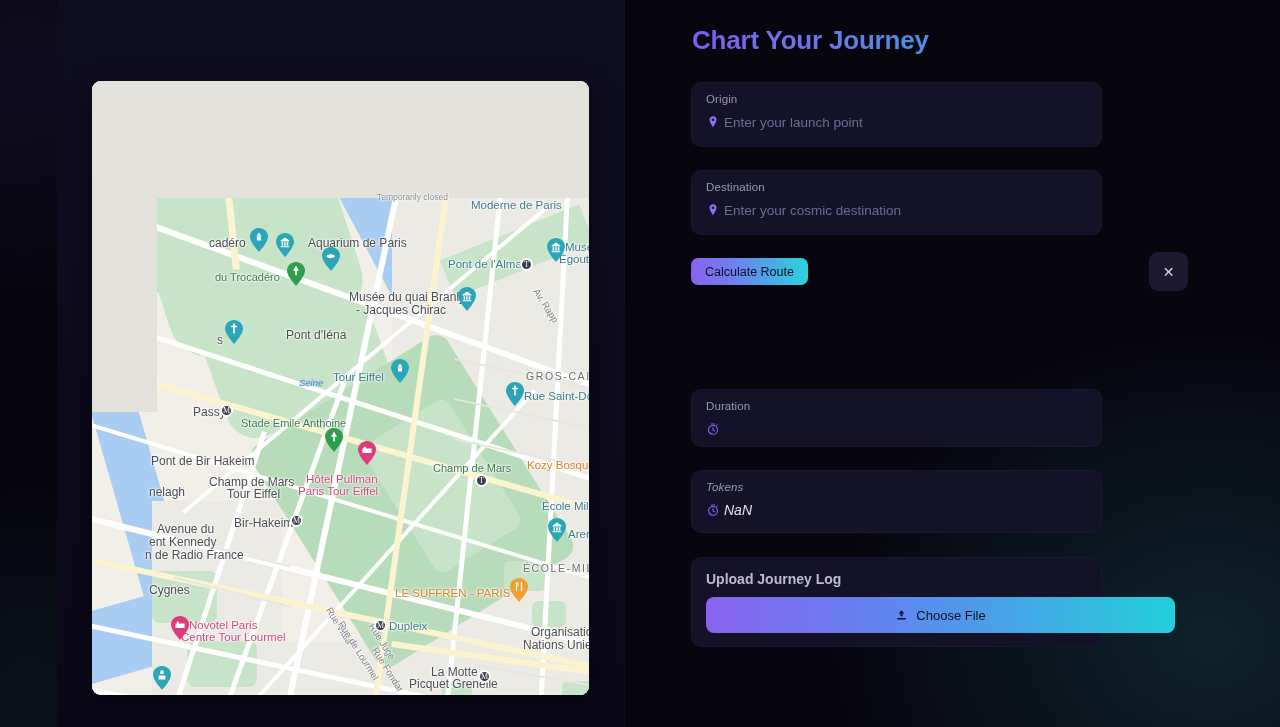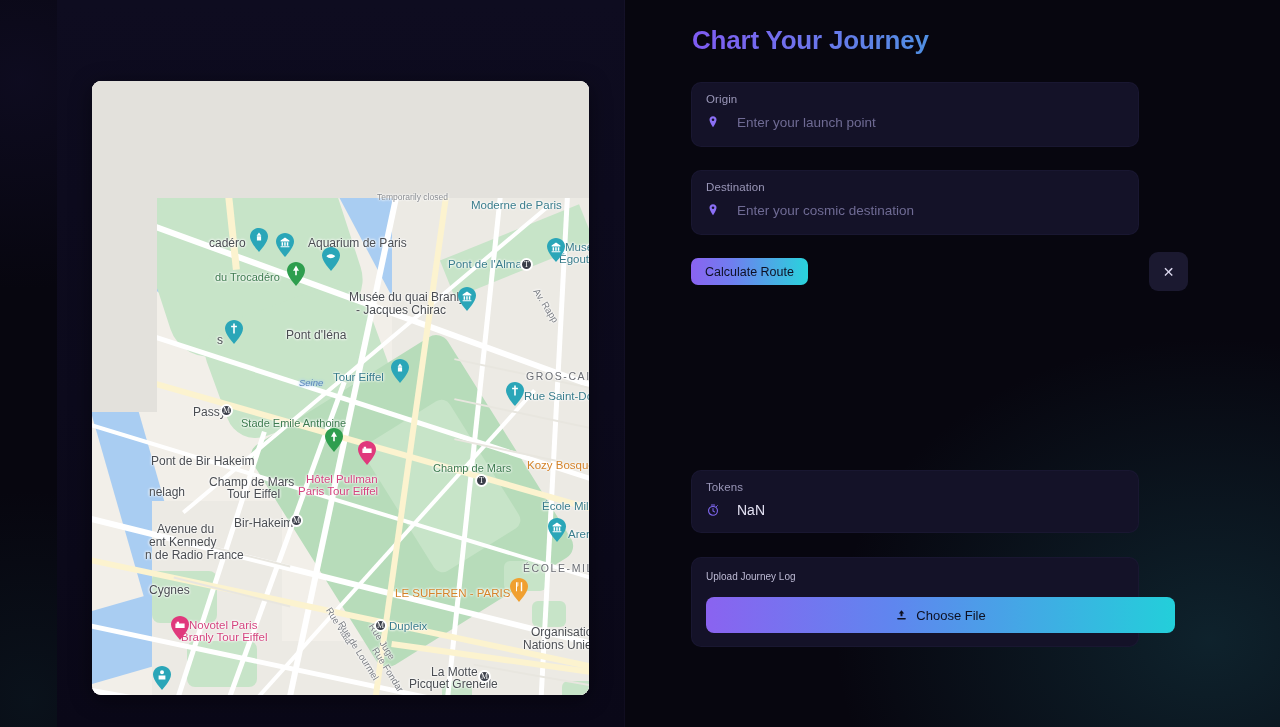--- a/index.html
+++ b/index.html
@@ -144,56 +144,56 @@
     left: 660px;
     top: 0;
     width: 620px;
     height: 727px;
   }
   #journey-title { left: 32px; top: 25px; }
 
   .field-card {
     position: absolute;
     left: 31px;
-    width: 448px;
+    width: 411px;
     background: #141228;
     border-radius: 10px;
     border: 1px solid rgba(124,110,210,0.055);
   }
   .field-label {
     position: absolute;
     left: 14px;
     top: 10px;
     font-size: 11.5px;
     color: #9a97b8;
     letter-spacing: 0.1px;
   }
   .field-row {
     position: absolute;
     left: 14px;
     top: 31px;
     display: flex;
     align-items: center;
-    gap: 17px;
+    gap: 4px;
   }
   .field-icon { width: 14px; height: 16px; display: block; flex: none; }
   .field-ph {
     font-size: 13.5px;
     color: #6f6b94;
   }
   .field-val {
     font-size: 14px;
     color: #e3e1f2;
   }
 
   #card-origin      { top: 82px;  height: 65px; }
   #card-destination { top: 170px; height: 65px; }
   #card-distance    { top: 308px; height: 58px; }
   #card-duration    { top: 389px; height: 58px; }
-  #card-tokens      { top: 470px; height: 63px; }
+  #card-tokens      { top: 470px; height: 63px; font-style: italic; }
   #card-upload      { top: 557px; height: 90px; }
 
   #calc-btn {
     position: absolute;
     left: 691px;
     top: 258px;
     height: 27px;
     padding: 0 14px;
     display: flex;
     align-items: center;
@@ -219,22 +219,23 @@
     font-size: 14px;
     cursor: pointer;
     display: flex;
     align-items: center;
     justify-content: center;
   }
 
   #upload-label {
     position: absolute;
     left: 14px; top: 13px;
-    font-size: 10px;
+    font-size: 14px;
     color: #bdbad4;
+    font-weight: bold;
   }
   #choose-file-btn {
     position: absolute;
     left: 14px;
     top: 39px;
     width: 469px;
     height: 36px;
     border: none;
     border-radius: 8px;
     background: linear-gradient(90deg, #8a63f0 0%, #5f86ef 40%, #23cfda 100%);
@@ -359,21 +360,21 @@
             <div class="maplabel lbl-place" style="left: 142px; top: 435px;">Bir-Hakeim</div>
             <div class="maplabel lbl-poi" style="left: 450px; top: 419px;">École Militaire</div>
             <div class="maplabel lbl-place" style="left: 65px; top: 441px;">Avenue du</div>
             <div class="maplabel lbl-place" style="left: 57px; top: 454px;">ent Kennedy</div>
             <div class="maplabel lbl-place" style="left: 53px; top: 467px;">n de Radio France</div>
             <div class="maplabel lbl-poi" style="left: 476px; top: 447px;">Arena Champ d</div>
             <div class="maplabel lbl-area" style="left: 431px; top: 481px;">ÉCOLE-MILITAIRE</div>
             <div class="maplabel lbl-place" style="left: 57px; top: 502px;">Cygnes</div>
             <div class="maplabel lbl-food" style="left: 303px; top: 506px;">LE SUFFREN - PARIS</div>
             <div class="maplabel lbl-hotel" style="left: 97px; top: 538px;">Novotel Paris</div>
-            <div class="maplabel lbl-hotel" style="left: 89px; top: 550px;">Branly Tour Eiffel</div>
+            <div class="maplabel lbl-hotel" style="left: 89px; top: 550px;">Centre Tour Lourmel</div>
             <div class="maplabel lbl-poi" style="left: 297px; top: 539px;">Dupleix</div>
             <div class="maplabel lbl-road" style="left: 227px; top: 539px; transform: rotate(58deg);">Rue Viala</div>
             <div class="maplabel lbl-road" style="left: 270px; top: 555px; transform: rotate(58deg);">Rue Juge</div>
             <div class="maplabel lbl-road" style="left: 233px; top: 564px; transform: rotate(58deg);">Rue de Lourmel</div>
             <div class="maplabel lbl-road" style="left: 271px; top: 583px; transform: rotate(58deg);">Rue Fondar</div>
             <div class="maplabel lbl-place" style="left: 439px; top: 544px;">Organisation des</div>
             <div class="maplabel lbl-place" style="left: 431px; top: 557px;">Nations Unies pour l…</div>
             <div class="maplabel lbl-place" style="left: 339px; top: 584px;">La Motte -</div>
             <div class="maplabel lbl-place" style="left: 317px; top: 596px;">Picquet Grenelle</div>
             <div class="pin" style="left: 158px; top: 147px;">
@@ -502,20 +503,32 @@
       <span class="field-ph">Enter your cosmic destination</span>
     </div>
   </div>
 
   <button id="calc-btn">Calculate Route</button>
   <button id="close-btn">
     <span>✕</span>
   </button>
 
 
+  <div class="field-card" id="card-duration" style="left:691px;">
+    <div class="field-label">Duration</div>
+    <div class="field-row">
+      <svg class="field-icon" viewBox="0 0 24 24">
+        <circle cx="12" cy="13.5" r="7.6" fill="none" stroke="#7f67f0" stroke-width="1.9"></circle>
+        <path d="M12 9.5v4.2l2.6 1.6" stroke="#7f67f0" stroke-width="1.8" fill="none" stroke-linecap="round"></path>
+        <path d="M9.3 3.4h5.4" stroke="#7f67f0" stroke-width="1.9" stroke-linecap="round"></path>
+        <path d="M17.8 6.2l1.6-1.6" stroke="#7f67f0" stroke-width="1.7" stroke-linecap="round"></path>
+      </svg>
+      <span class="field-val"></span>
+    </div>
+  </div>
 
   <div class="field-card" id="card-tokens" style="left:691px;">
     <div class="field-label">Tokens</div>
     <div class="field-row">
       <svg class="field-icon" viewBox="0 0 24 24">
         <circle cx="12" cy="13.5" r="7.6" fill="none" stroke="#7f67f0" stroke-width="1.9"></circle>
         <path d="M12 9.5v4.2l2.6 1.6" stroke="#7f67f0" stroke-width="1.8" fill="none" stroke-linecap="round"></path>
         <path d="M9.3 3.4h5.4" stroke="#7f67f0" stroke-width="1.9" stroke-linecap="round"></path>
         <path d="M17.8 6.2l1.6-1.6" stroke="#7f67f0" stroke-width="1.7" stroke-linecap="round"></path>
       </svg>

